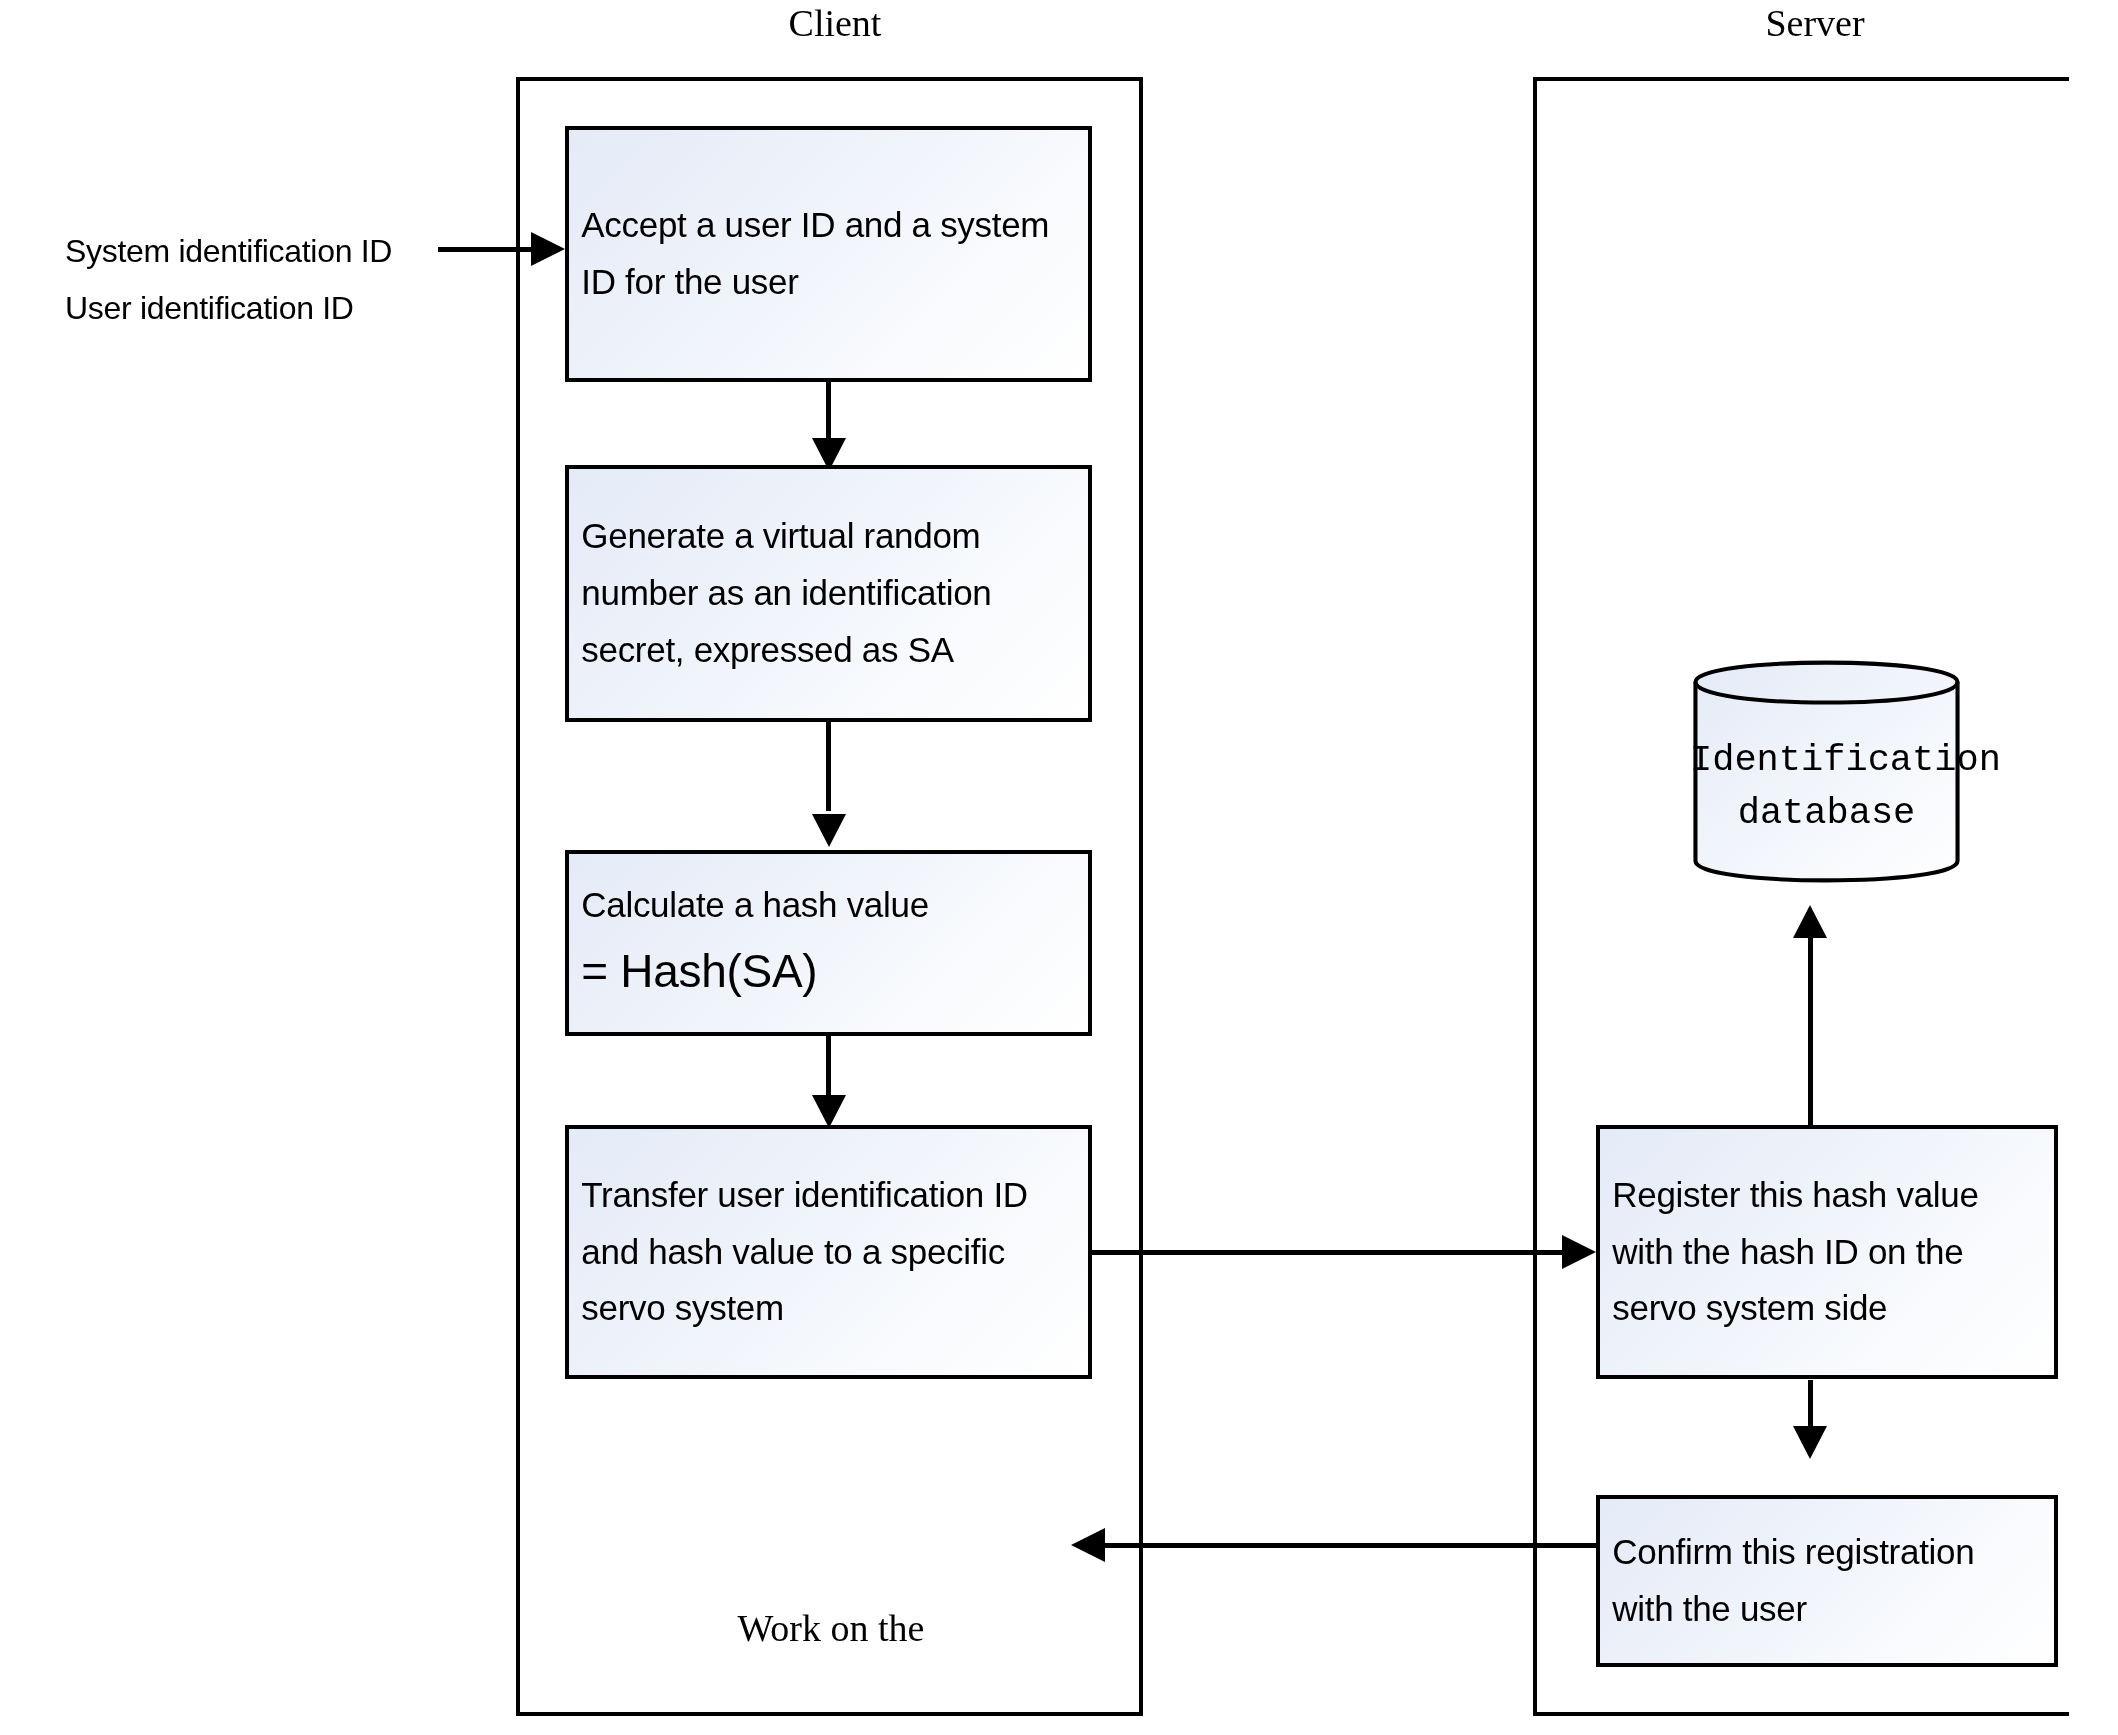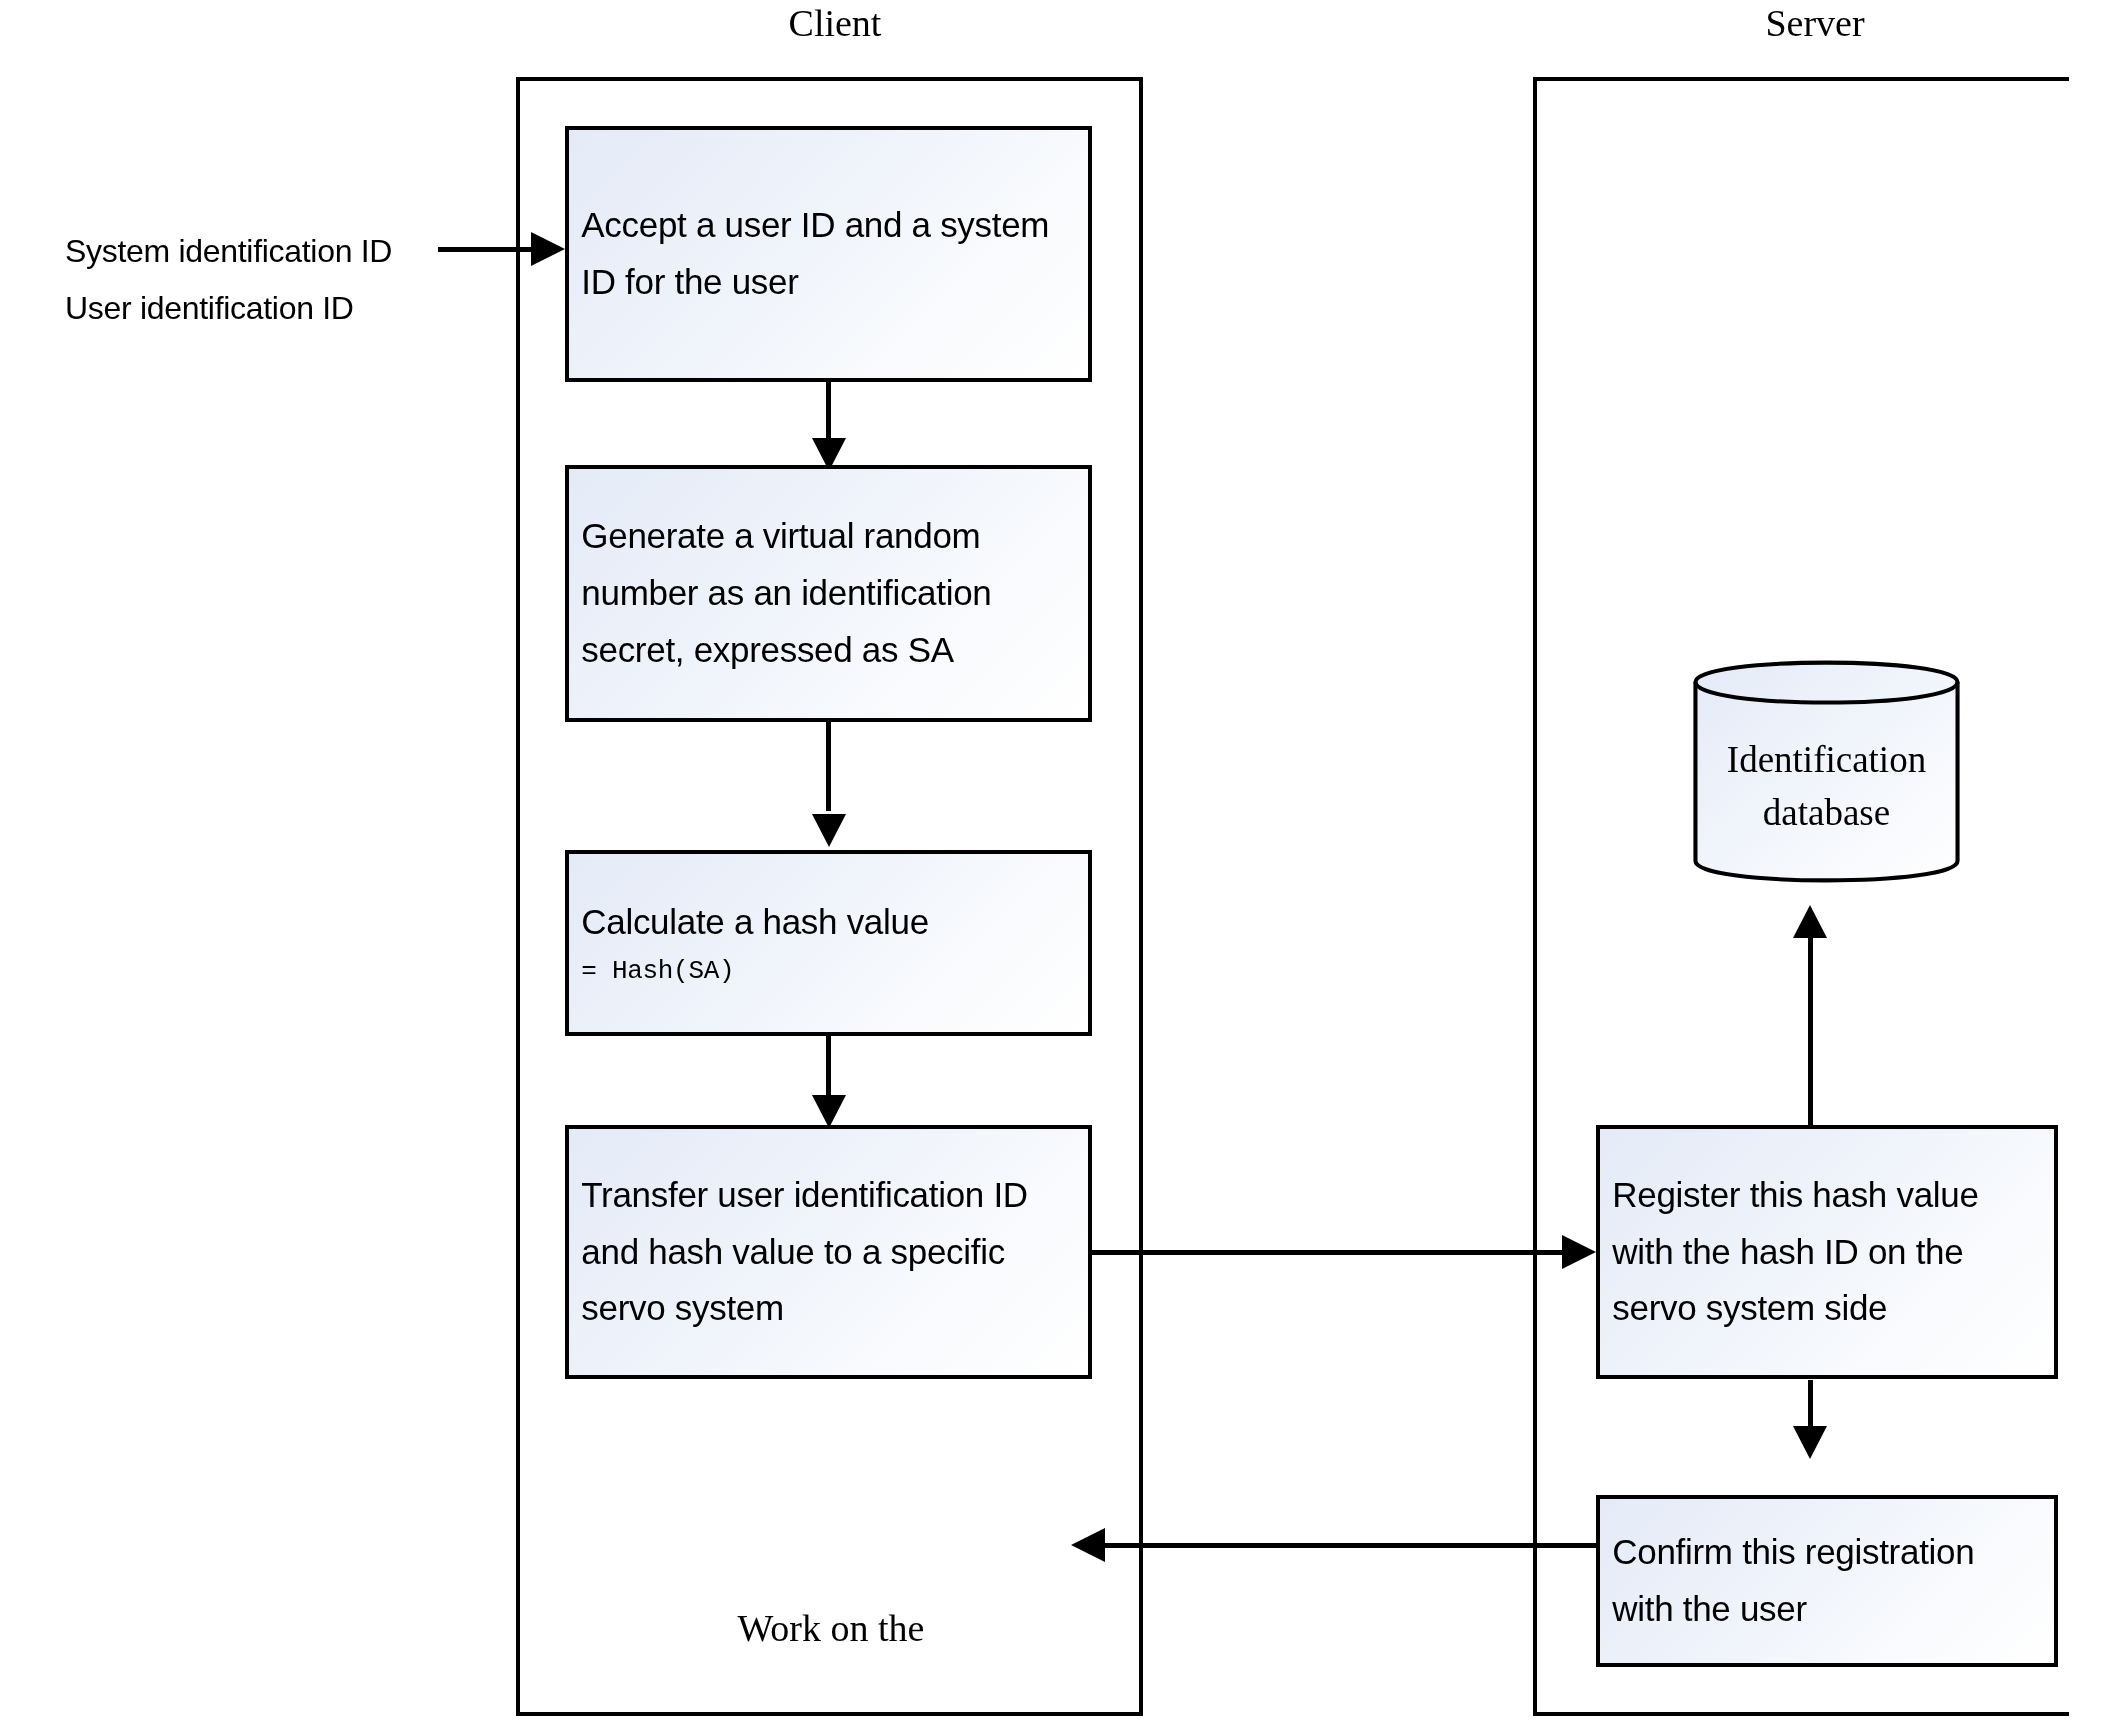--- a/index.html
+++ b/index.html
@@ -47,22 +47,22 @@
     font-family: "Liberation Sans", sans-serif;
     font-size: 35px;
     line-height: 1.62;
     color: #000000;
     padding: 0 9.5px 0 12.3px;
     width: 100%;
     font-stretch: condensed;
     letter-spacing: -0.3px;
   }
   .pbox-text .serifline {
-    font-family: Liberation Mono, monospace;
-    font-size: 26px;
+    font-family: Liberation Sans, sans-serif;
+    font-size: 46px;
   }
 
   
   .freetext {
     position: absolute;
     color: #000000;
     white-space: pre;
     line-height: 1.58;
   }
   .freetext.sans {
@@ -200,21 +200,21 @@
         <linearGradient id="dbGrad" x1="0%" y1="0%" x2="100%" y2="100%">
           <stop offset="0%" stop-color="#e4ebf7"></stop>
           <stop offset="45%" stop-color="#f0f4fb"></stop>
           <stop offset="100%" stop-color="#ffffff"></stop>
         </linearGradient>
       </defs>
       <path d="M 8 60 C 8 22, 392 22, 392 60
                L 392 322 C 392 360, 8 360, 8 322 Z" fill="url(#dbGrad)" stroke="#000000" stroke-width="6"></path>
       <path d="M 8 60 C 8 100, 392 100, 392 60" fill="none" stroke="#000000" stroke-width="6"></path>
     </svg>
-    <div class="db-label" style="top:93px;">
+    <div class="db-label" style="top:93px;font-family:Liberation Mono, monospace;">
       <div>Identification</div>
       <div>database</div>
     </div>
   </div>
 
   <div class="vline" style="left:1808px; top:934px; height:198px;"></div>
   <div class="arrow-up" style="left:1793px; top:905px;"></div>
 
   <div class="pbox" style="left:1596px; top:1125px; width:462px; height:254px;">
     <div class="pbox-text">Register this hash value with the hash ID on the servo system side</div>

